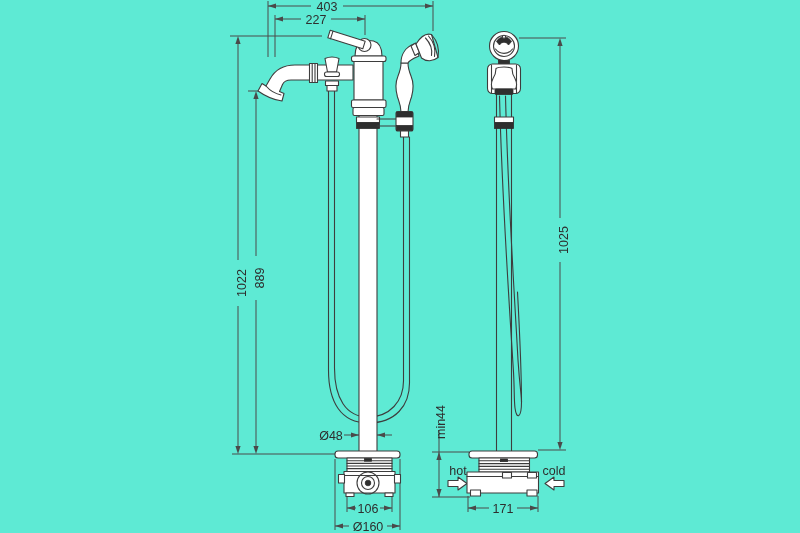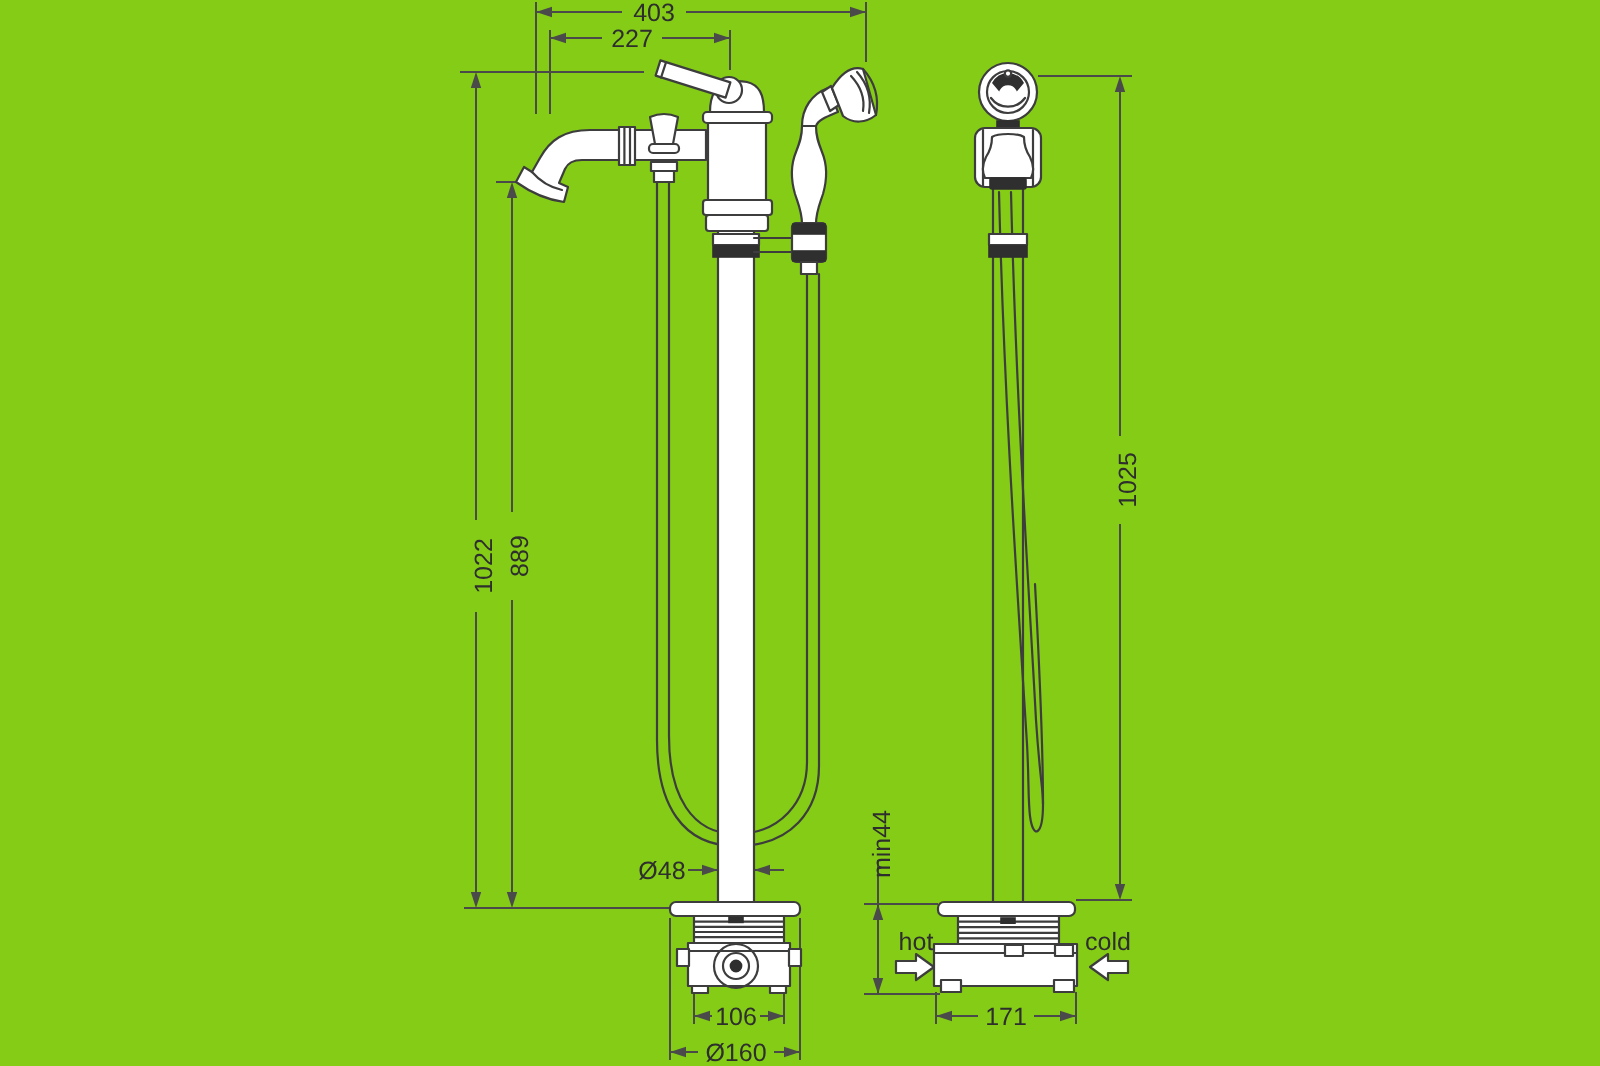--- a/index.html
+++ b/index.html
@@ -1,16 +1,16 @@
 <!DOCTYPE html>
 <html><head>
 <meta charset="utf-8">
 <style>
   html,body{margin:0;padding:0;background:#ffffff;}
-  .stage{width:800px;height:533px;background:#84cc16;position:relative;overflow:hidden;
+  .stage{width:800px;height:533px;background:#5eead4;position:relative;overflow:hidden;
          font-family:"Liberation Sans", sans-serif;}
   svg{display:block;}
   svg text{font-family:"Liberation Sans", sans-serif;font-size:12.5px;fill:#2e2e2e;}
   .ln{stroke:#4a4a4a;stroke-width:1;fill:none;}
   .fx{stroke:#3d3d3d;stroke-width:1.1;fill:#ffffff;stroke-linejoin:round;stroke-linecap:round;}
   .fxo{stroke:#3d3d3d;stroke-width:1.1;fill:none;stroke-linejoin:round;stroke-linecap:round;}
   .dark{fill:#2f2f2f;stroke:#2f2f2f;stroke-width:0.8;}
   .arr{fill:#4a4a4a;stroke:none;}
 </style>
 </head>

